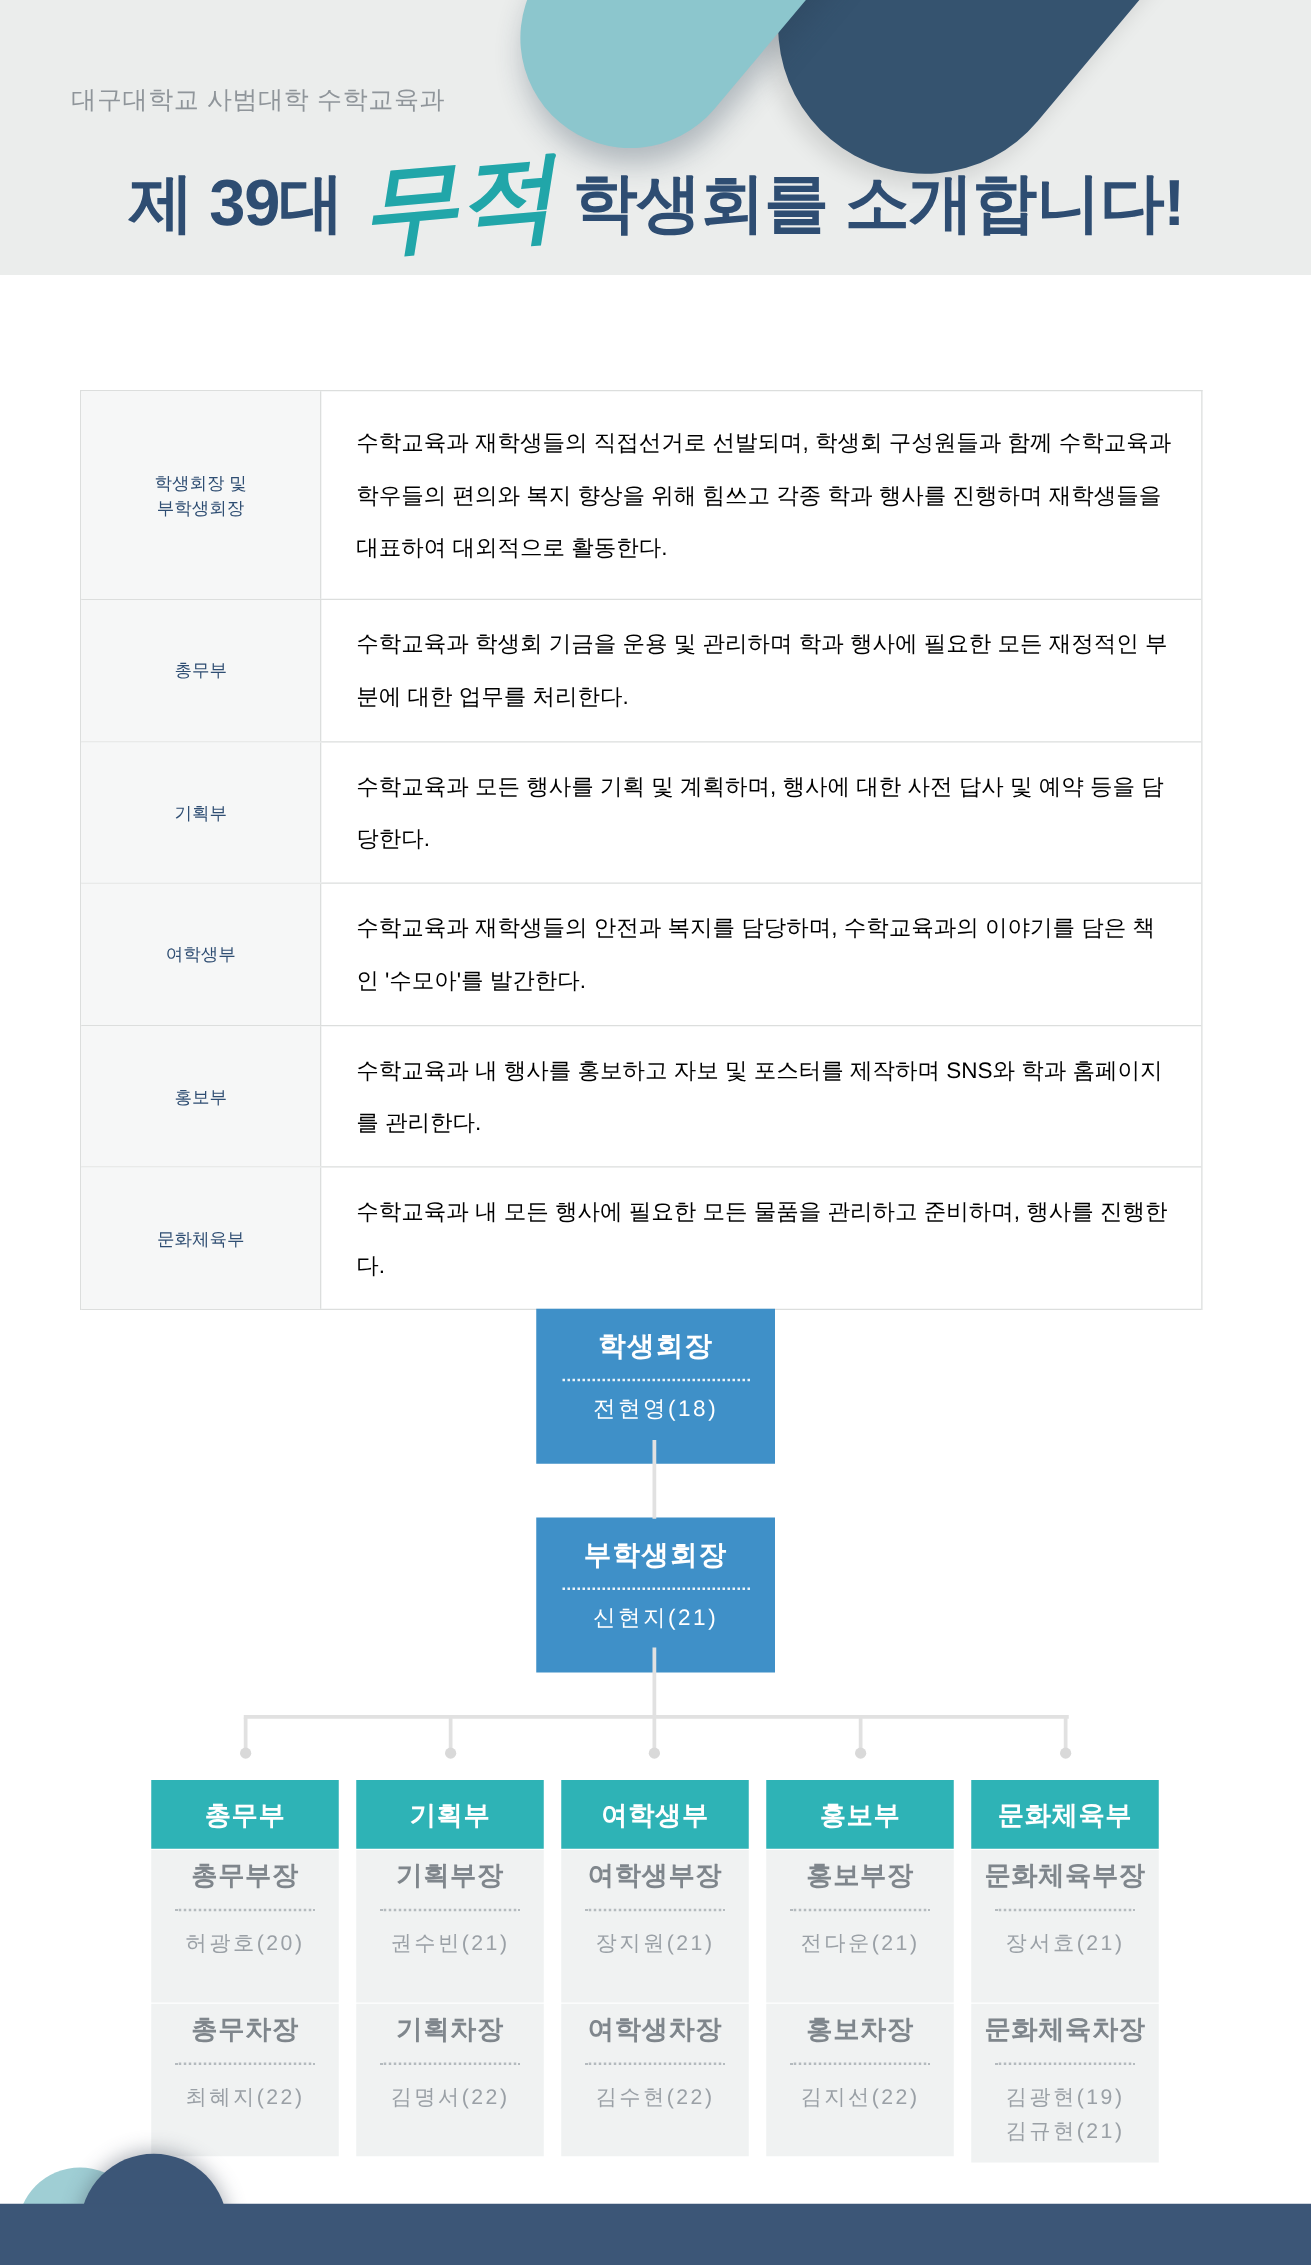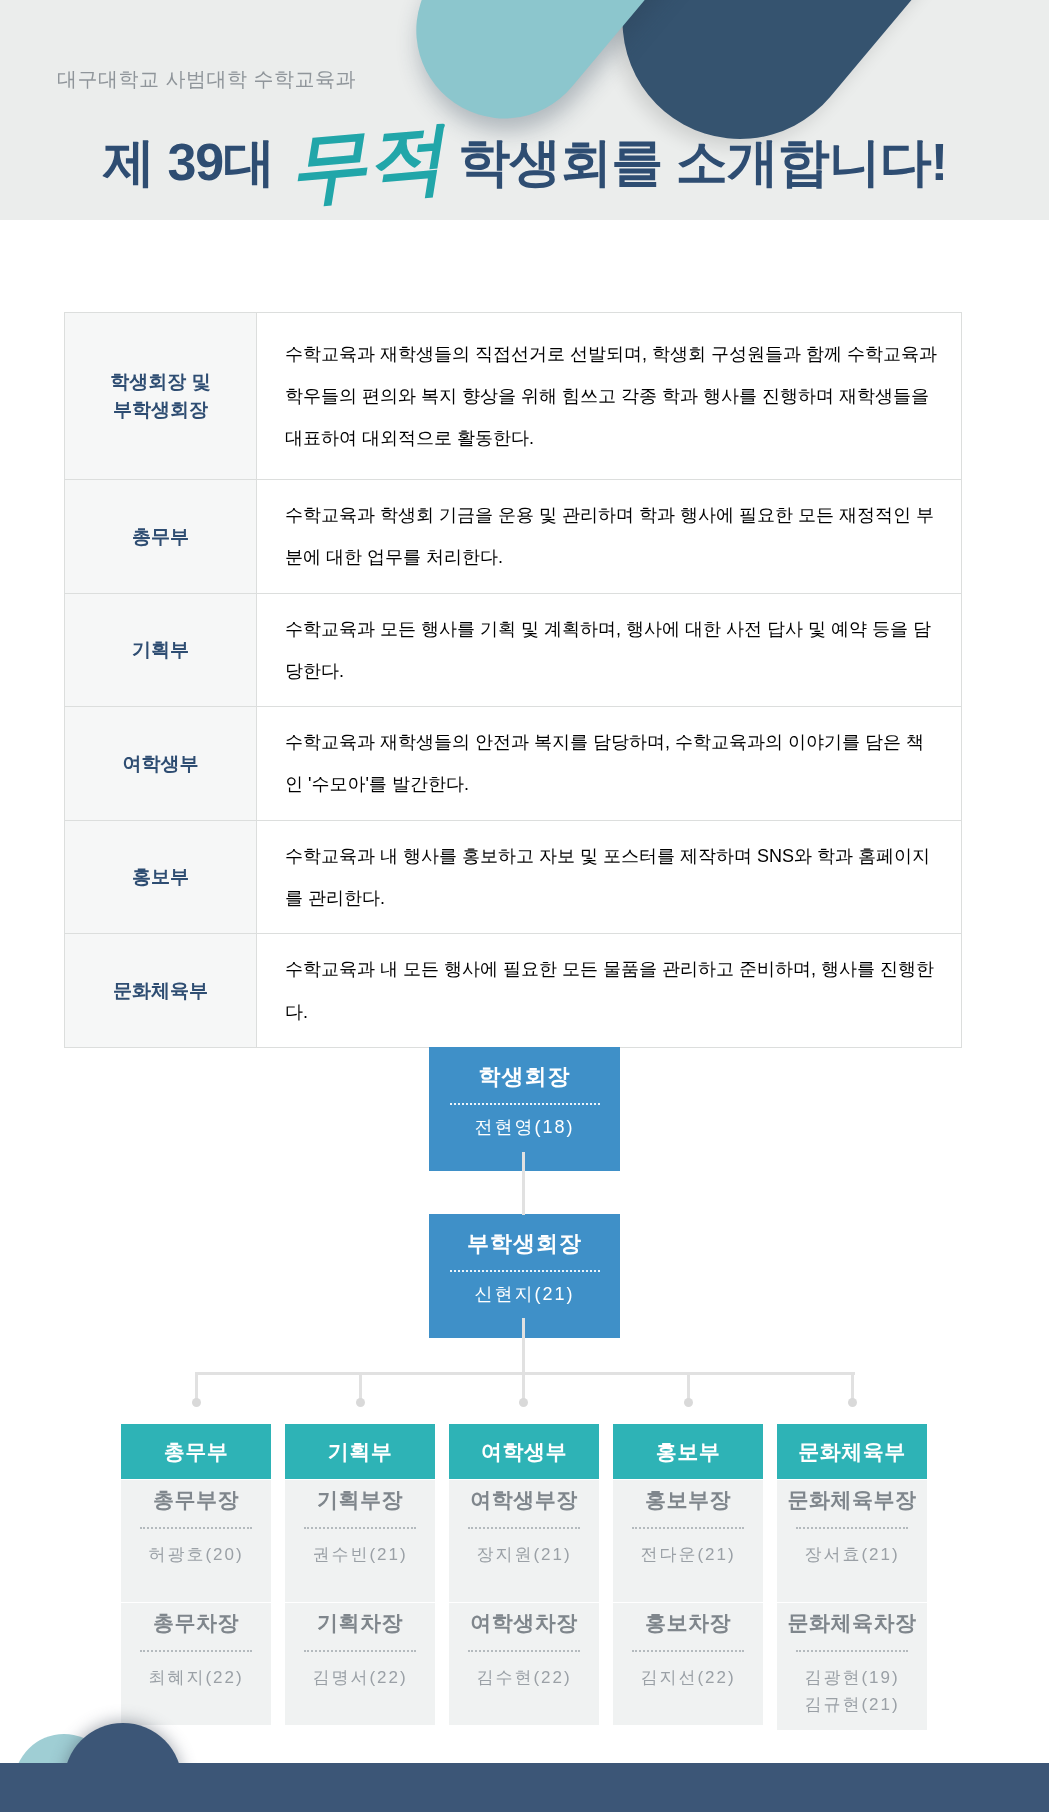--- a/index.html
+++ b/index.html
@@ -20,21 +20,21 @@
   .title-line{position:absolute;left:55px;top:128px;display:flex;align-items:center;z-index:3;white-space:nowrap;margin-left:48px;}
   .title-part{font-size:52px;font-weight:800;color:var(--navy,#2e4d72);letter-spacing:-1px;}
   .title-highlight{font-family:"DejaVu Serif","Liberation Serif",serif;font-style:italic;font-weight:bold;
     font-size:78px;color:var(--teal,#21a6a9);margin:0 14px;transform:rotate(-5deg);line-height:.9;}
 
   
   .role-table{position:absolute;left:64px;top:312px;width:896px;border:1px solid #dcdedd;border-bottom:none;}
   .trow{display:flex;border-bottom:1px solid #dcdedd;}
   .tcell-label{width:191px;flex:0 0 191px;background:#f6f7f7;border-right:1px solid #dcdedd;
     display:flex;align-items:center;justify-content:center;text-align:center;
-    font-size:19px;font-weight:bold;color:var(--navy,#33536e);line-height:1.45;white-space:pre-line;}
+    font-size:14px;font-weight:normal;color:var(--navy,#33536e);line-height:1.45;white-space:pre-line;}
   .tcell-desc{flex:1;display:flex;align-items:center;padding:14px 24px 14px 28px;
     font-size:18px;color:#000000;line-height:2.35;}
   .trow:nth-of-type(1){min-height:166px;}
   .trow:nth-of-type(2){min-height:112px;}
   .trow:nth-of-type(3){min-height:85px;}
   .trow:nth-of-type(4){min-height:105px;}
   .trow:nth-of-type(5){min-height:108px;}
   .trow:nth-of-type(6){min-height:87px;}
 
   

